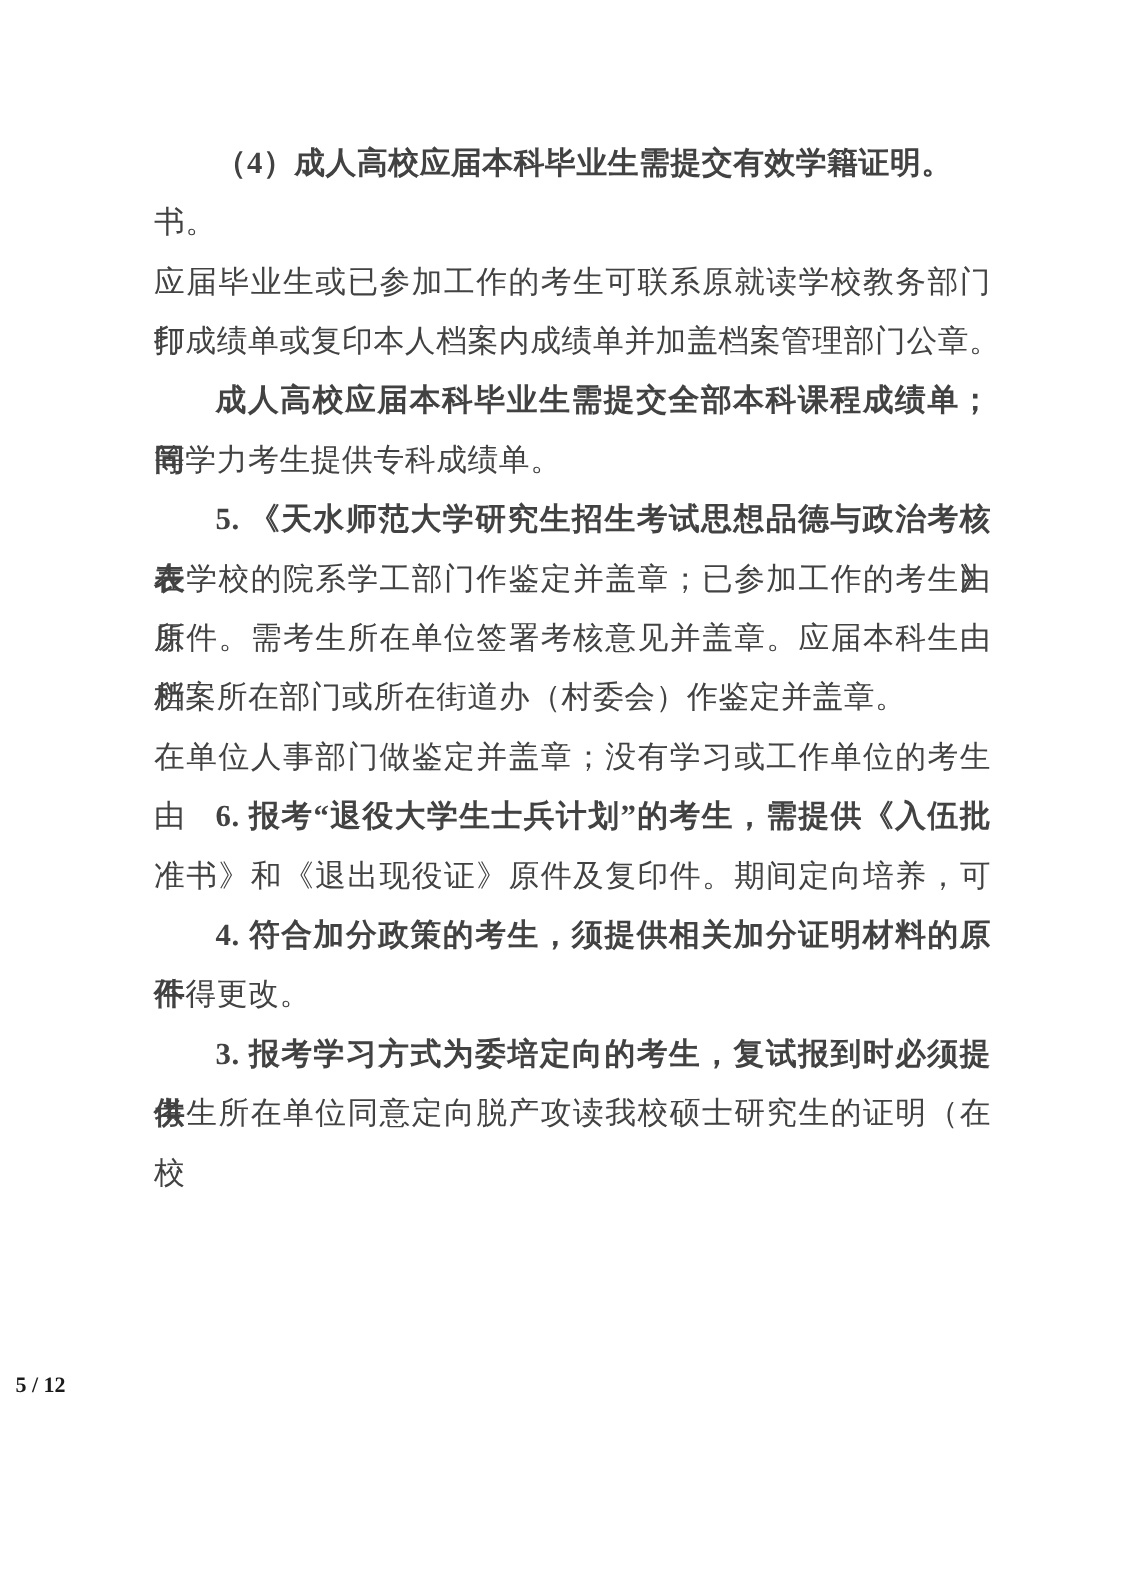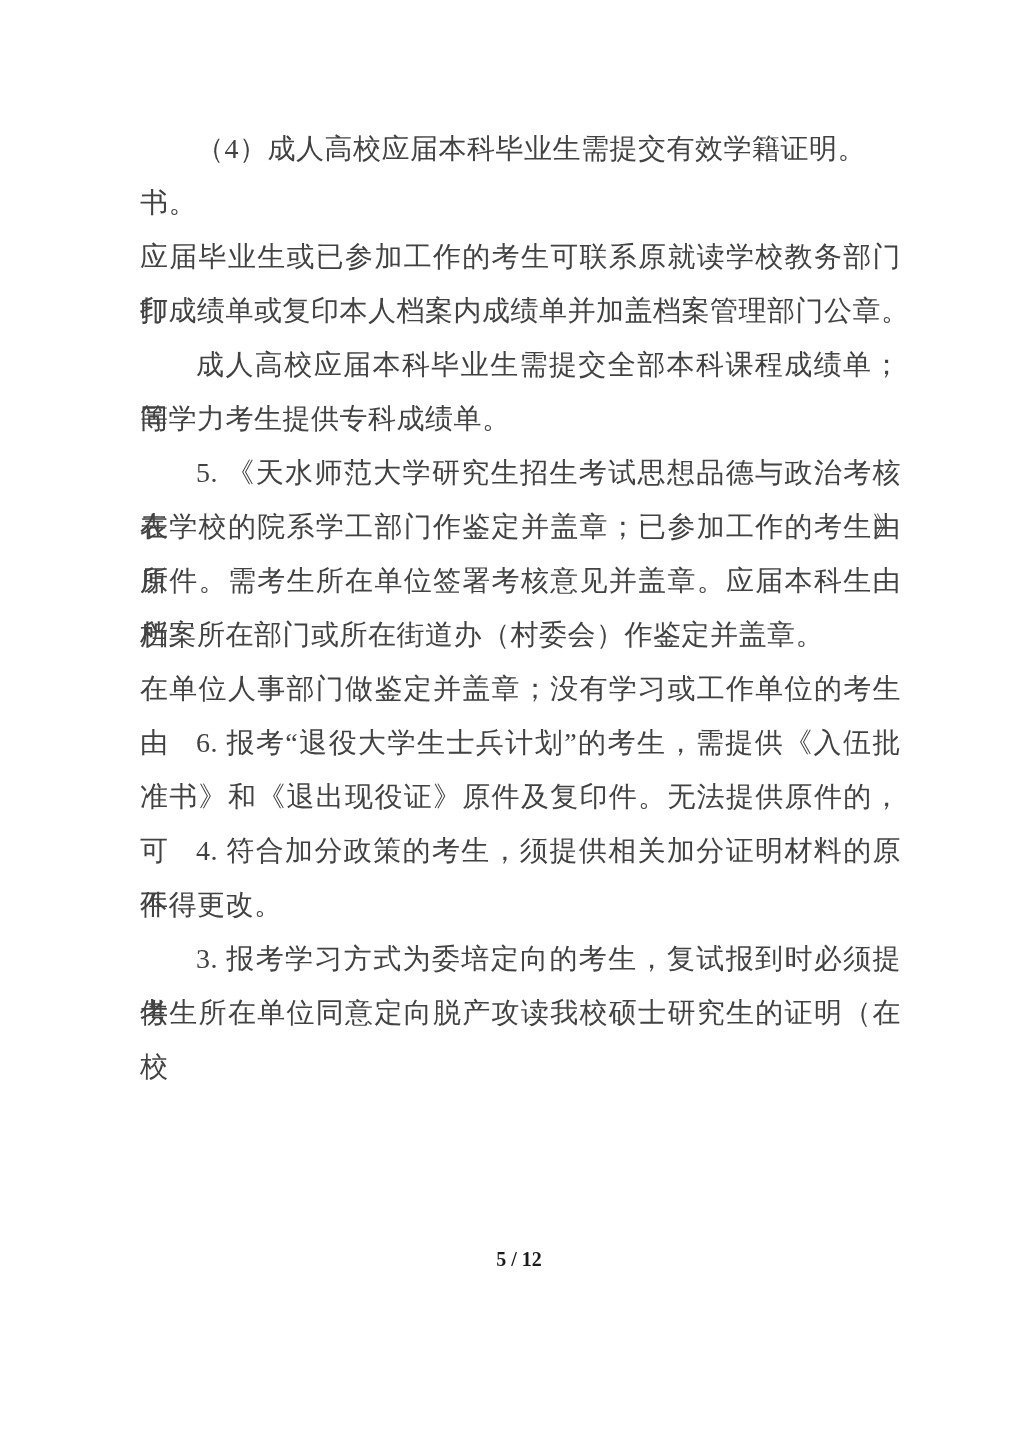--- a/index.html
+++ b/index.html
@@ -37,27 +37,28 @@
     text-align: left;
   }
   .line.full {
     white-space: normal;
     text-align: justify;
     text-align-last: justify;
     text-justify: inter-character;
   }
   .line.indent {
     text-indent: 56px;
+    font-weight: bold;
   }
   .footer {
     position: absolute;
     left: 0;
     top: 1248px;
     width: 1024px;
-    text-align: center;
+    text-align: left;
     text-indent: 14px;
     font-size: 20px;
     font-weight: bold;
     color: #1b1b1b;
     font-family: "Liberation Serif", "DejaVu Serif", serif;
   }
 </style>
 </head>
 <body>
 
@@ -86,21 +87,21 @@
     <div>
       <div class="line indent full">5. 《天水师范大学研究生招生考试思想品德与政治考核表》</div>
       <div class="line full">在学校的院系学工部门作鉴定并盖章；已参加工作的考生由所</div>
       <div class="line full">原件。需考生所在单位签署考核意见并盖章。应届本科生由所</div>
       <div class="line">档案所在部门或所在街道办（村委会）作鉴定并盖章。</div>
       <div class="line full">在单位人事部门做鉴定并盖章；没有学习或工作单位的考生由</div>
     </div>
 
     <div>
       <div class="line indent full">6. 报考“退役大学生士兵计划”的考生，需提供《入伍批</div>
-      <div class="line full">准书》和《退出现役证》原件及复印件。无法提供原件的，可</div>
+      <div class="line full">准书》和《退出现役证》原件及复印件。期间定向培养，可</div>
     </div>
 
     <div>
       <div class="line indent full">4. 符合加分政策的考生，须提供相关加分证明材料的原件</div>
       <div class="line">不得更改。</div>
     </div>
 
     <div>
       <div class="line indent full">3. 报考学习方式为委培定向的考生，复试报到时必须提供</div>
       <div class="line full">考生所在单位同意定向脱产攻读我校硕士研究生的证明（在校</div>

